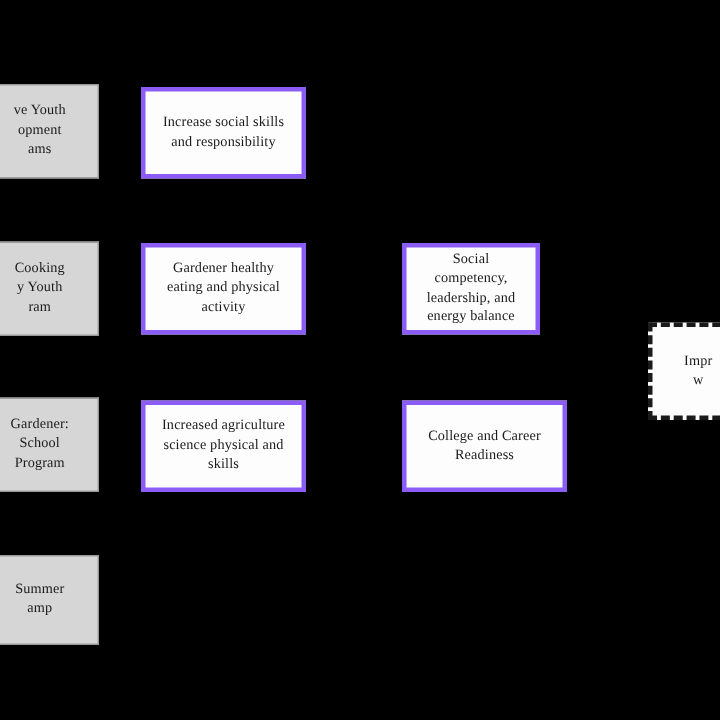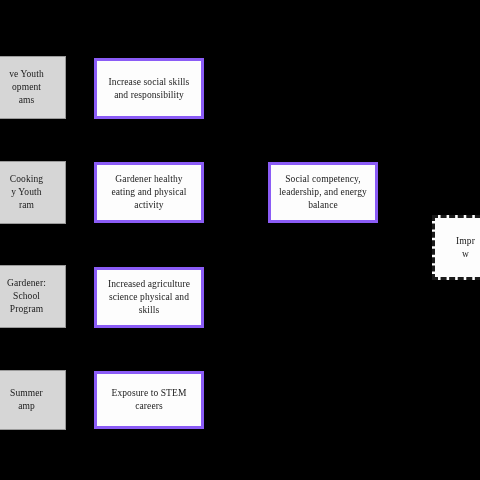--- a/index.html
+++ b/index.html
@@ -103,27 +103,27 @@
   </div>
 
   <div class="node outcome" style="left:94px; top:162px; width:110px; height:61px;">
     <span class="label">Gardener healthy eating and physical activity</span>
   </div>
 
   <div class="node outcome" style="left:94px; top:267px; width:110px; height:61px;">
     <span class="label">Increased agriculture science physical and skills</span>
   </div>
 
-  <div class="node outcome" style="left:94px; top:371px; width:110px; height:58px;">
-    <span class="label">Exposure to STEM careers</span>
-  </div>
 
-  <div class="node outcome" style="left:268px; top:162px; width:110px; height:61px;">
+  <div class="node outcome" style="left:268px; top:162px; width:92px; height:61px;">
     <span class="label">Social competency, leadership, and energy balance</span>
   </div>
 
+  <div class="node outcome" style="left:268px; top:267px; width:110px; height:61px;">
+    <span class="label">College and Career Readiness</span>
+  </div>
 
   <div class="node impact" style="left:432px; top:215px; width:66px; height:65px;">
     <span class="label" style="white-space: pre-line;">Impr
 w</span>
   </div>
 
 </div>
 
 </body></html>

